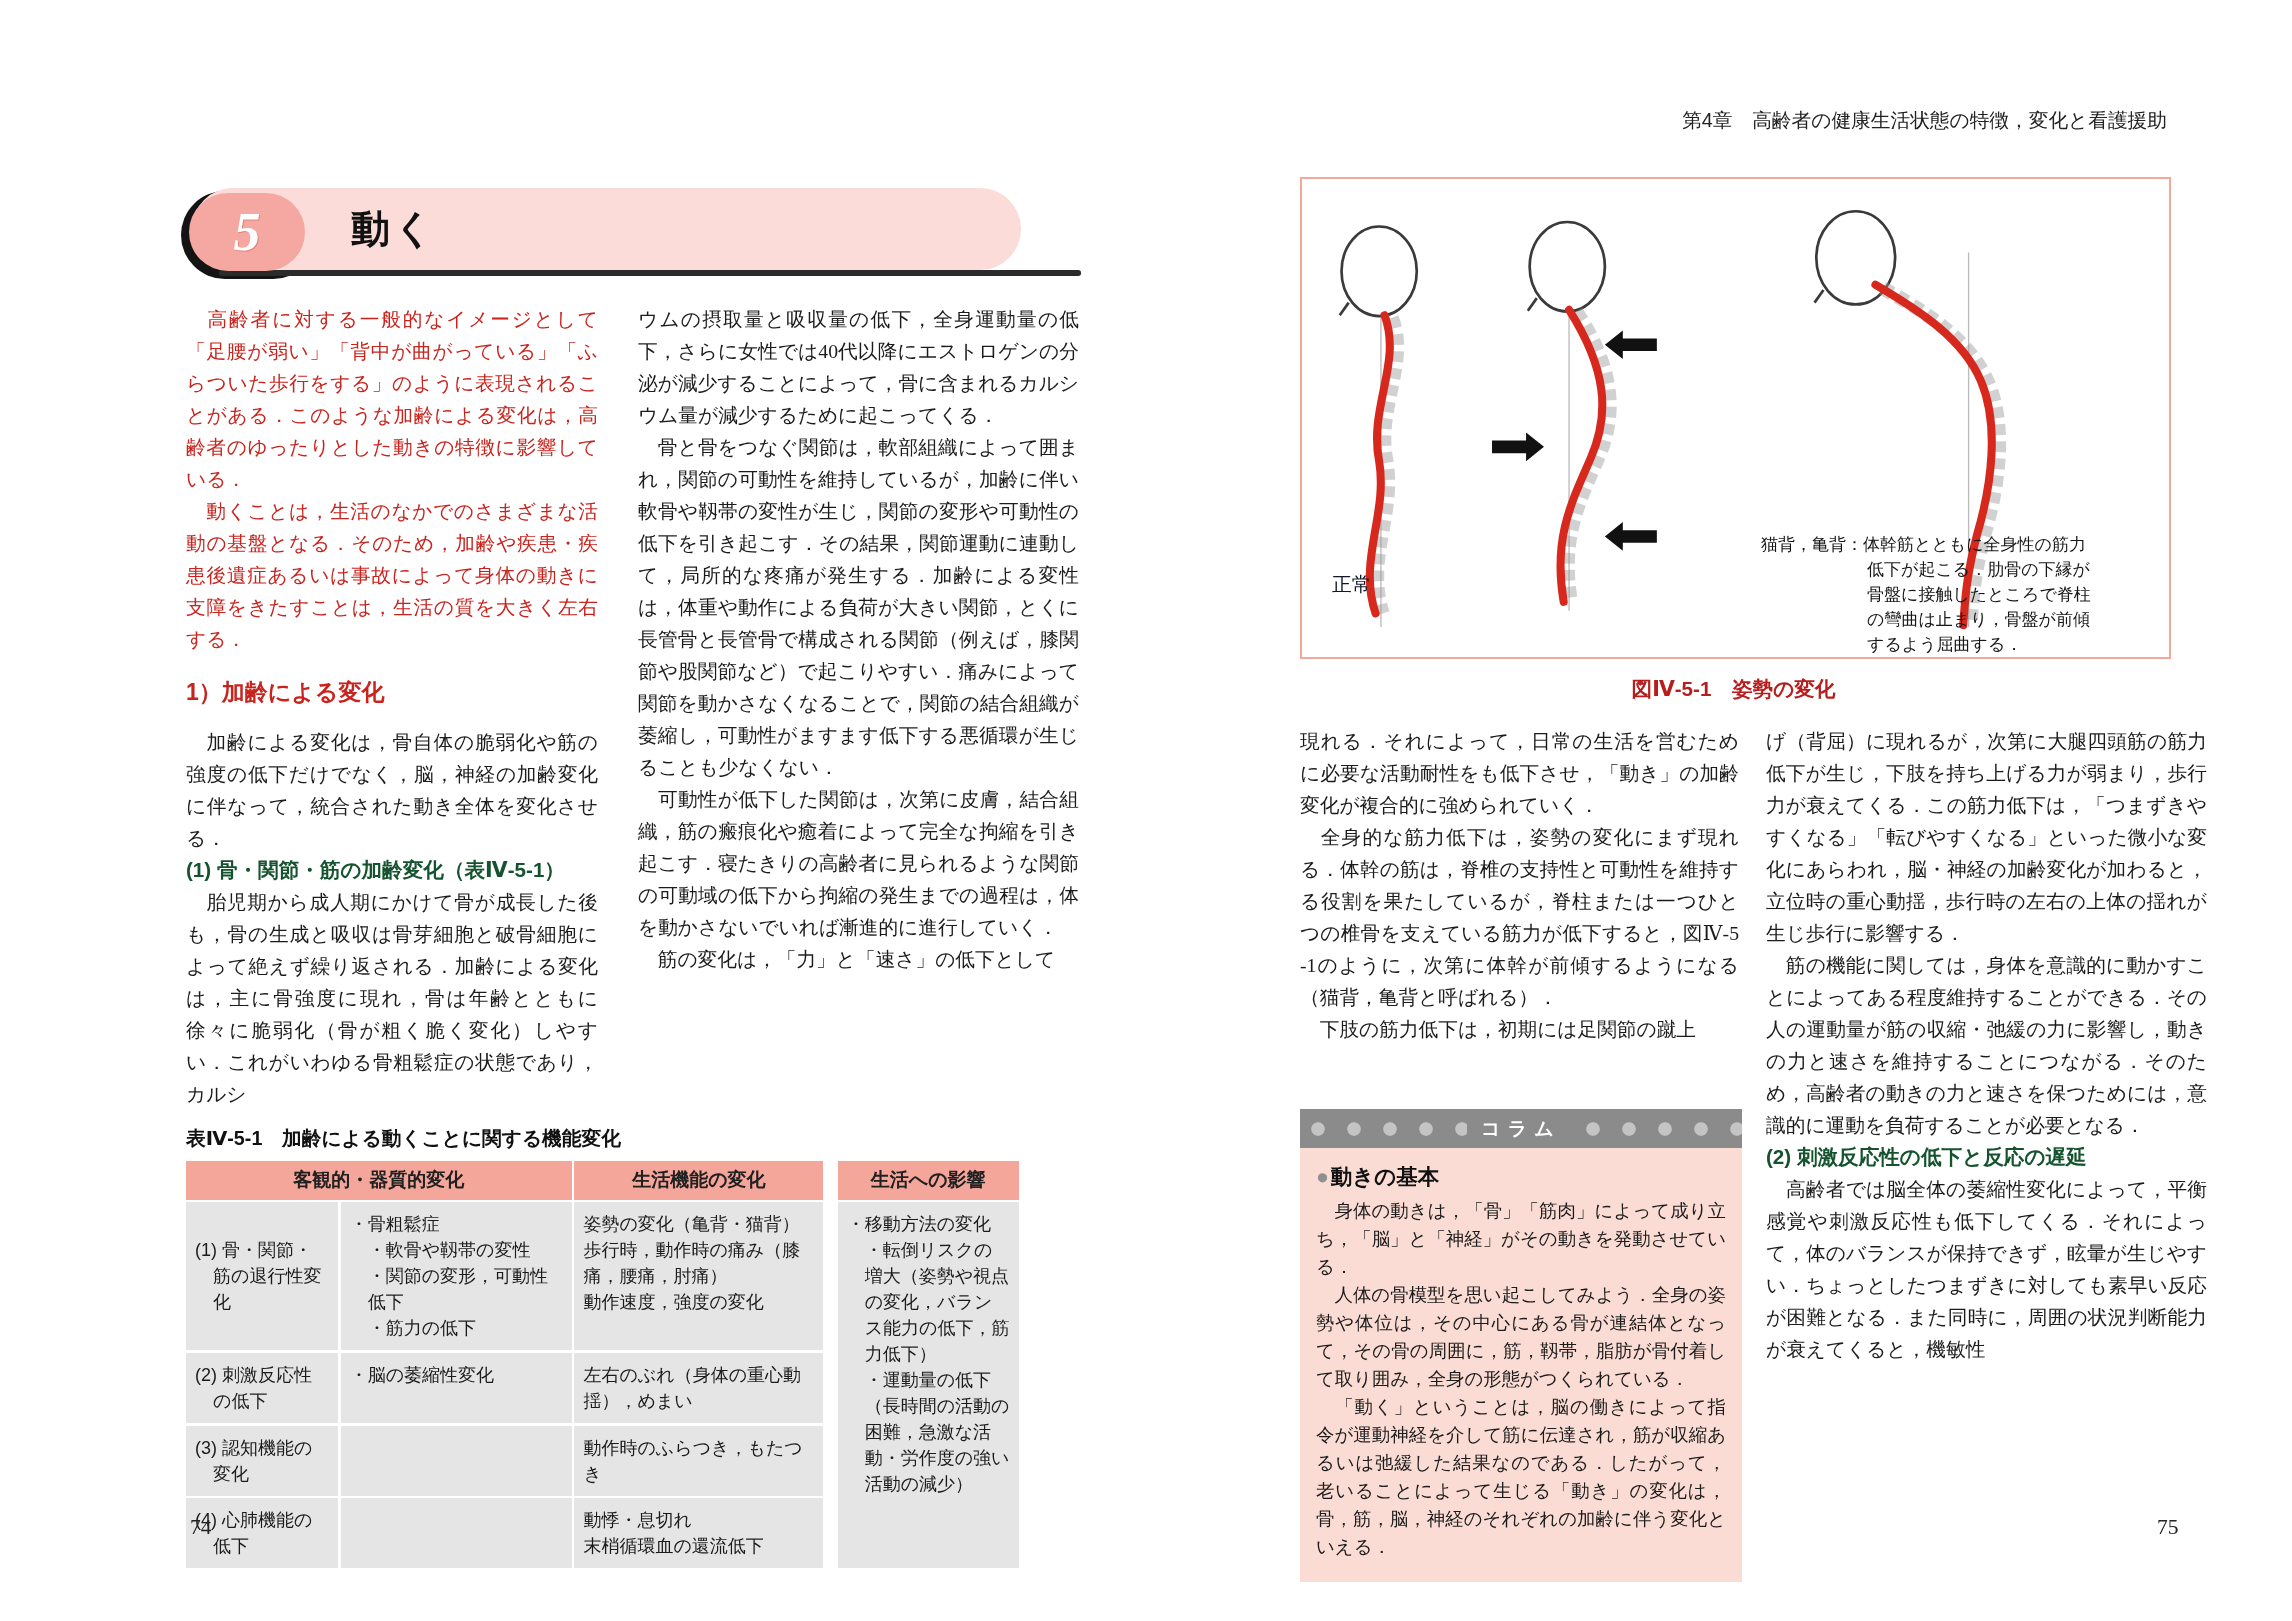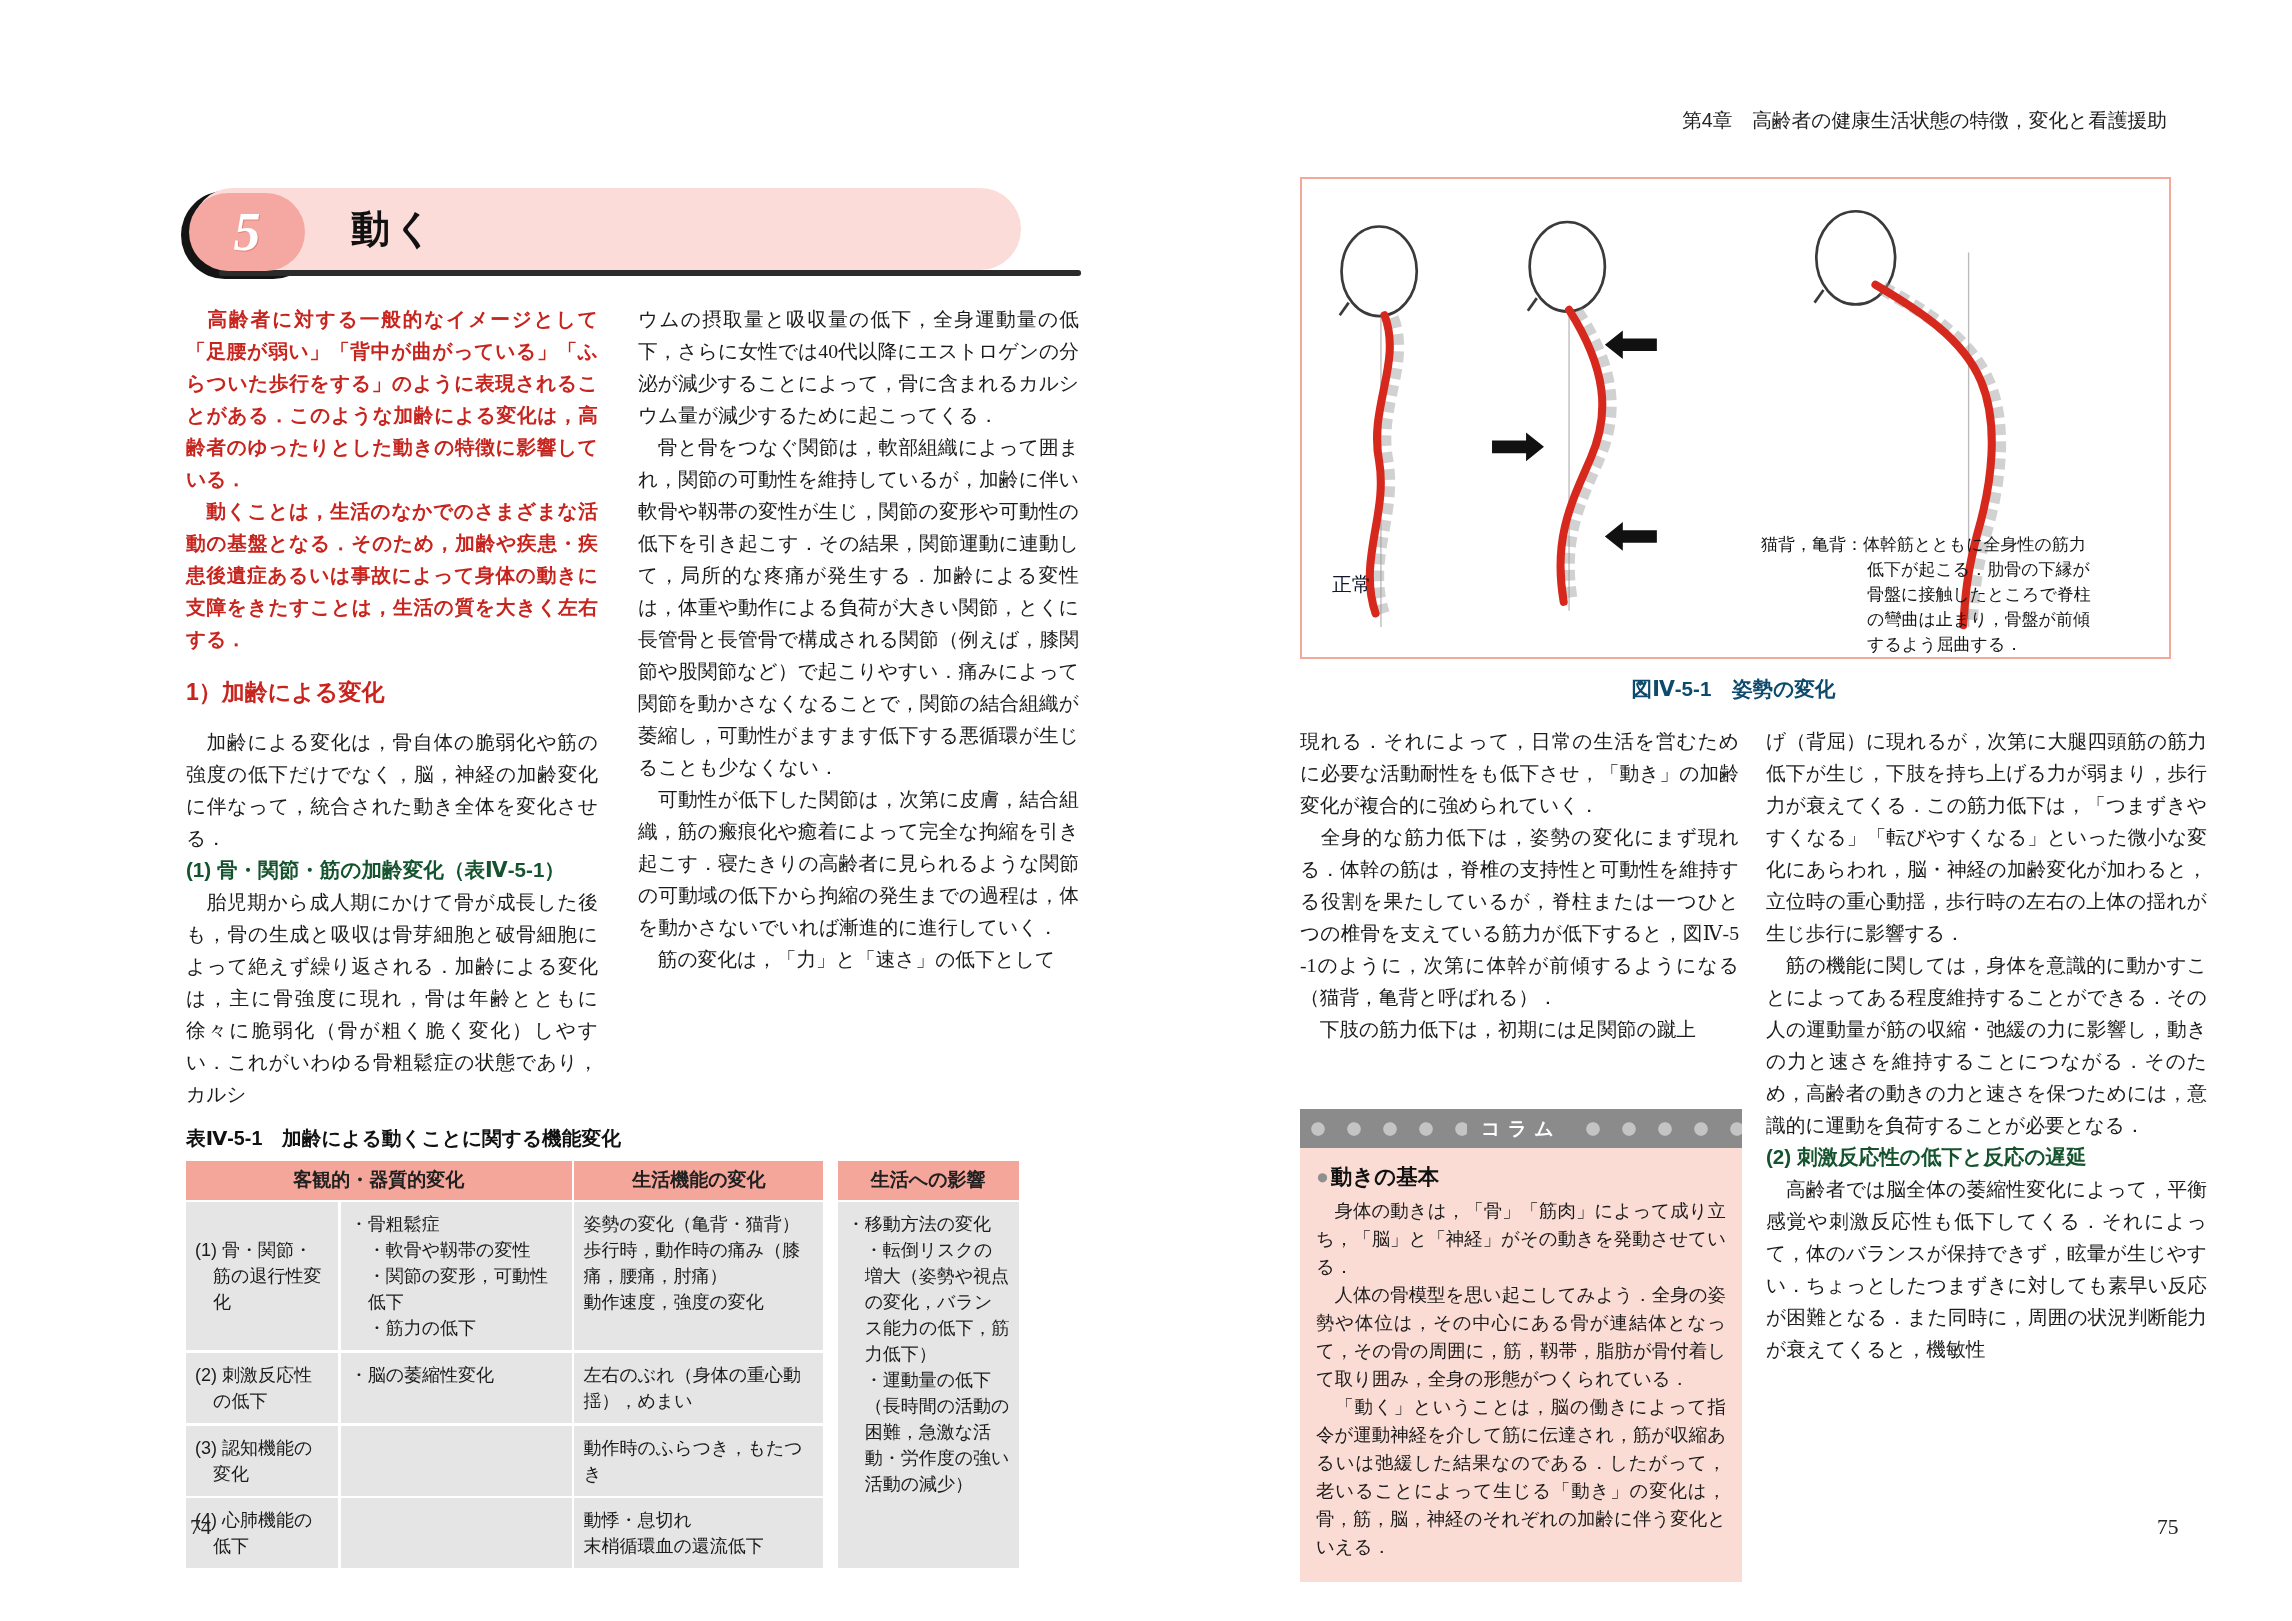--- a/index.html
+++ b/index.html
@@ -14,21 +14,21 @@
   .banner-band{left:192px;top:188px;width:829px;height:82px;background:#fbdcd8;border-radius:41px;}
   .banner-underline{left:219px;top:270px;width:862px;height:6.3px;background:#2b2b2b;border-radius:2.7px;}
   .banner-circle{left:189px;top:193px;width:116px;height:78px;background:#f4a8a1;border-radius:39px;
                  display:flex;align-items:center;justify-content:center;}
   .banner-num{font-family:"Liberation Serif","DejaVu Serif",serif;font-style:italic;font-weight:bold;
               font-size:54px;color:#ffffff;text-shadow:0.9px 0.9px 0 #e2837c;}
   .banner-title{left:351px;top:202px;font-size:39px;font-weight:bold;color:#111;letter-spacing:3.6px;}
   
   .lcol1{left:186px;top:303px;width:412px;}
   .lcol2{left:638px;top:303px;width:441px;}
-  .red-intro{font-weight:bold;color:#c8241e;font-size:19.7px;line-height:32px;text-align:justify;
+  .red-intro{font-weight:normal;color:#c8241e;font-size:19.7px;line-height:32px;text-align:justify;
              word-break:break-all;white-space:pre-line;}
   .red-heading{margin-top:21.5px;color:#c8241e;font-weight:bold;font-size:23px;}
   .body-para{margin-top:18px;}
   .sub-bold{font-weight:bold;font-size:20.6px;line-height:32px;color:#14532d;}
   
   .tbl-wrap{left:186px;top:1125px;width:896px;}
   .tbl-title{font-size:19.7px;font-weight:bold;color:#111;margin-bottom:9px;}
   .tbl-flex{display:flex;align-items:stretch;gap:14.3px;}
   .tbl-main{display:grid;grid-template-columns:152px 231px 249px;gap:2.7px;}
   .tbl-head{background:#f5a69b;font-weight:bold;font-size:19px;display:flex;align-items:center;
@@ -38,21 +38,21 @@
   .cat-cell{display:flex;align-items:center;}
   .hang1{padding-left:27px;text-indent:-18px;}
   .impact-col{width:181px;display:flex;flex-direction:column;gap:2.7px;}
   .impact-body{flex:1;}
   
   .chapter-head{left:1303px;top:107px;width:864px;text-align:right;font-size:19.7px;color:#222;}
   .figure-box{left:1300px;top:177px;width:867px;height:478px;border:2.7px solid #f2a99c;background:#fff;}
   .fig-note{font-size:17px;line-height:25px;color:#161616;white-space:pre-line;}
   .fig-hang{padding-left:106px;text-indent:-106px;}
   .fig-normal{left:30px;top:392px;font-size:19.7px;color:#0f172a;}
-  .fig-caption{left:1300px;top:675px;width:867px;text-align:center;font-weight:bold;font-size:20.6px;color:#0c4a6e;}
+  .fig-caption{left:1300px;top:675px;width:867px;text-align:center;font-weight:bold;font-size:20.6px;color:#b91c1c;}
   .rcol1{left:1300px;top:725px;width:439px;}
   .rcol2{left:1766px;top:725px;width:441px;}
   
   .col-box{left:1300px;top:1109px;width:442px;}
   .col-head{height:39px;background:#8b8b8b;display:flex;align-items:center;}
   .dotstrip{flex:1;height:16px;background-image:radial-gradient(circle,#c4c4c4 6.3px,rgba(0,0,0,0) 7.2px);
             background-size:36px 16px;background-repeat:repeat-x;background-position:left center;}
   .col-label{color:#ffffff;font-weight:bold;font-size:19px;letter-spacing:7.2px;margin:0 14.3px;}
   .col-body{background:#fbdcd4;padding:14.3px 16px 21.5px 16px;}
   .col-title{font-weight:bold;font-size:21.5px;color:#111;margin-bottom:5.4px;}

